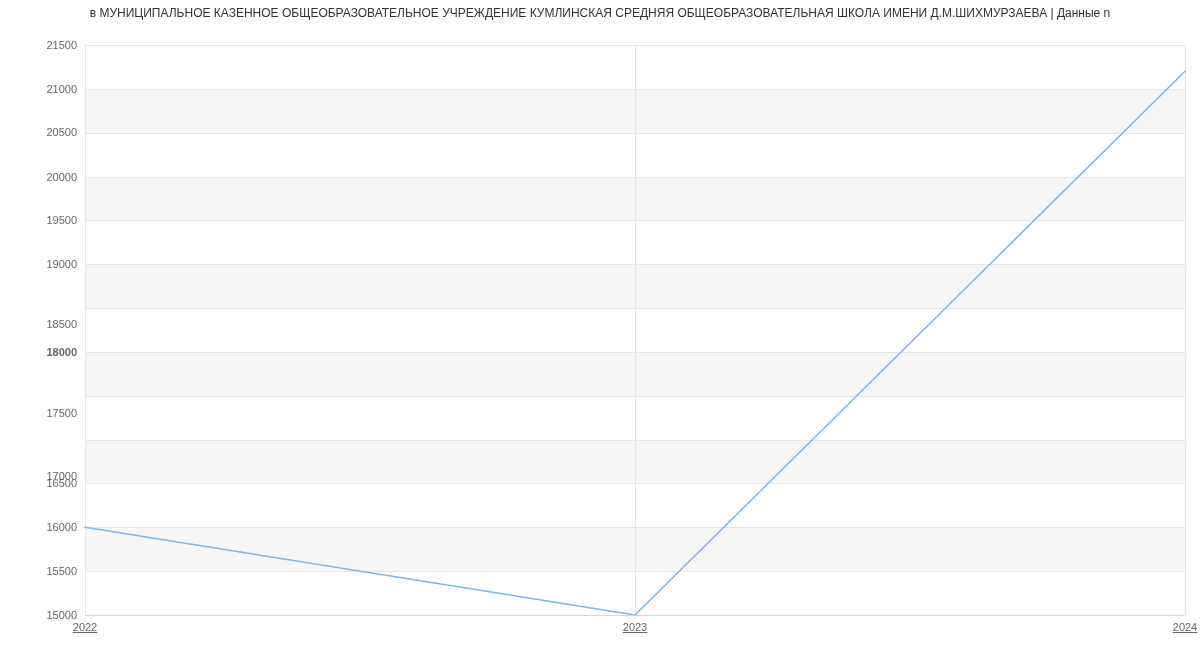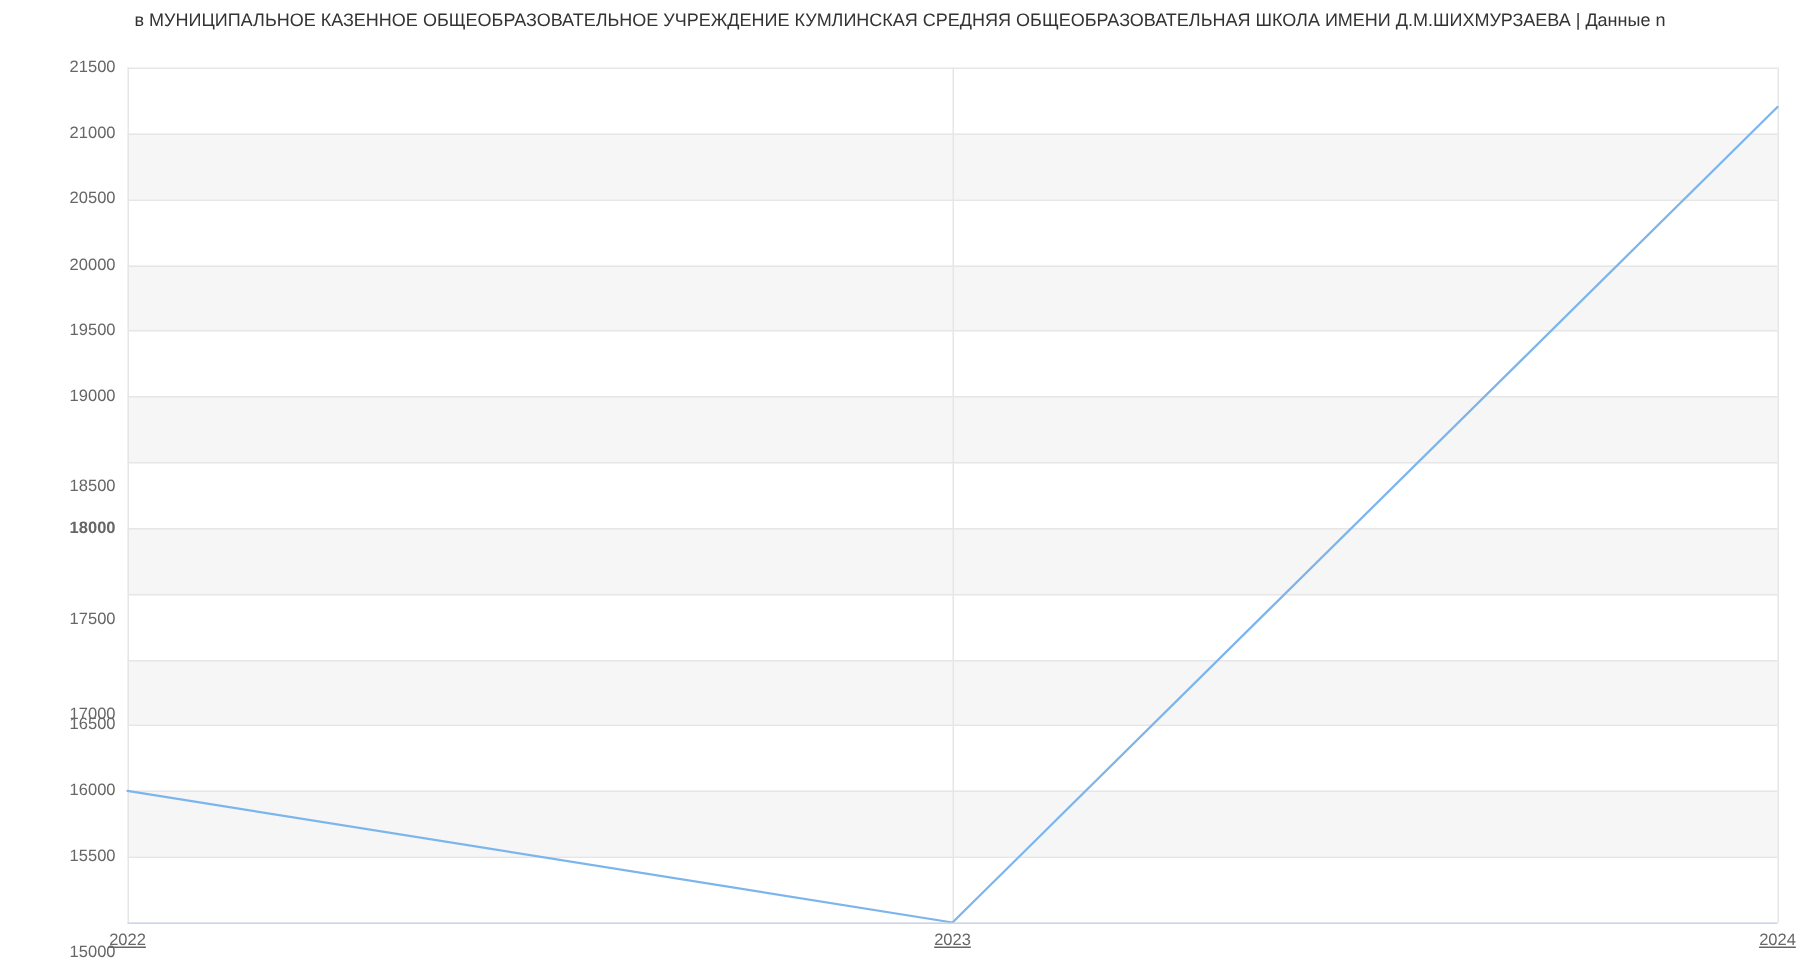--- a/index.html
+++ b/index.html
@@ -91,21 +91,21 @@
   }
 </style>
 </head>
 <body>
 
 <div class="title">в МУНИЦИПАЛЬНОЕ КАЗЕННОЕ ОБЩЕОБРАЗОВАТЕЛЬНОЕ УЧРЕЖДЕНИЕ КУМЛИНСКАЯ СРЕДНЯЯ ОБЩЕОБРАЗОВАТЕЛЬНАЯ ШКОЛА ИМЕНИ Д.М.ШИХМУРЗАЕВА | Данные n</div>
 
 <div class="plot">
   <div class="plot-bg" id="plot-bg">
       <div class="grid-line" style="top: 570px;"></div>
-      <div class="y-tick-label" style="top: 590px;">15000</div>
+      <div class="y-tick-label" style="top: 570px;">15000</div>
       <div class="grid-band" style="top: 482.308px; height: 43.8462px;"></div>
       <div class="grid-line" style="top: 526.154px;"></div>
       <div class="y-tick-label" style="top: 526.154px;">15500</div>
       <div class="grid-line" style="top: 482.308px;"></div>
       <div class="y-tick-label" style="top: 482.308px;">16000</div>
       <div class="grid-band" style="top: 394.615px; height: 43.8462px;"></div>
       <div class="grid-line" style="top: 438.462px;"></div>
       <div class="y-tick-label" style="top: 438.462px;">16500</div>
       <div class="grid-line" style="top: 394.615px;"></div>
       <div class="y-tick-label" style="top: 394.615px; margin-top: 36px;">17000</div>

